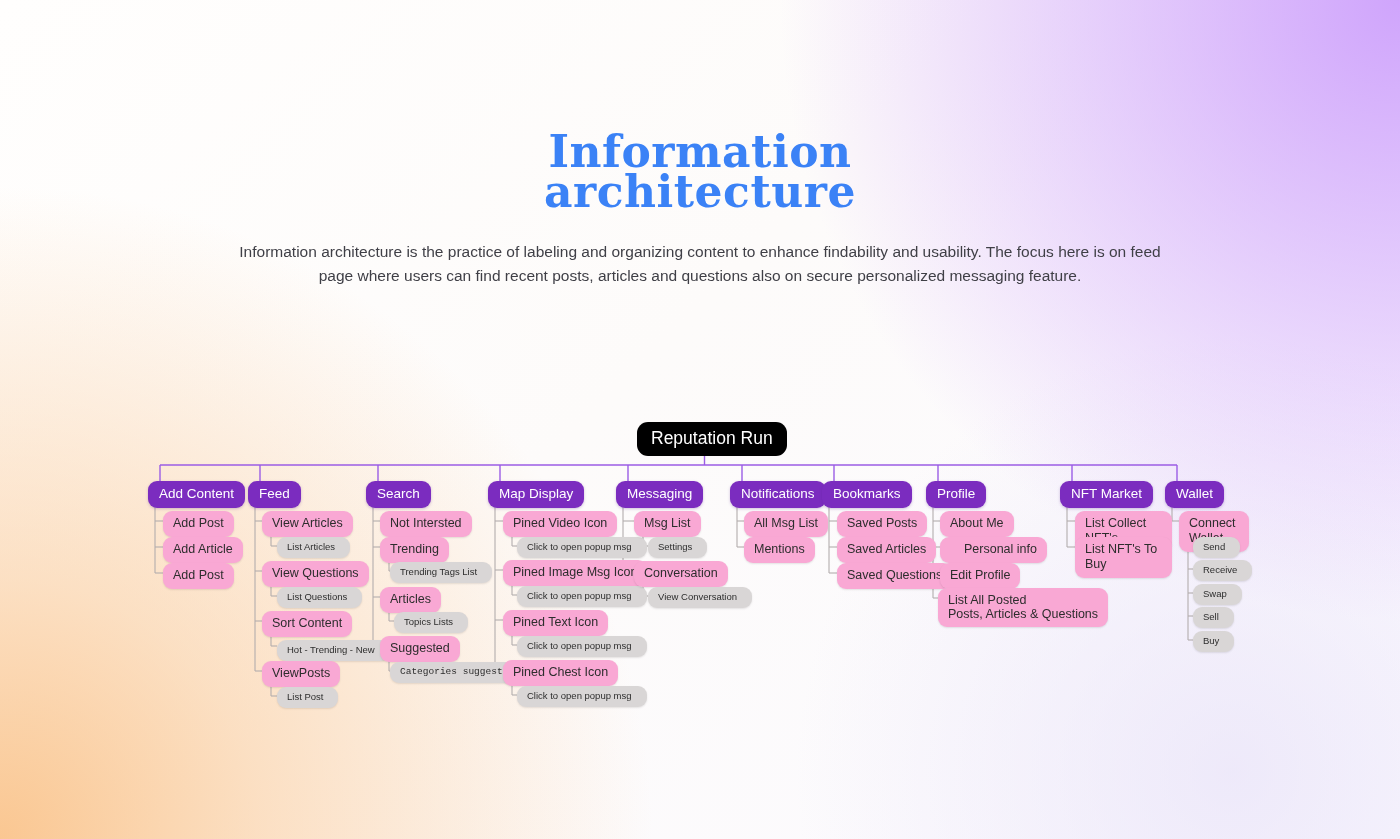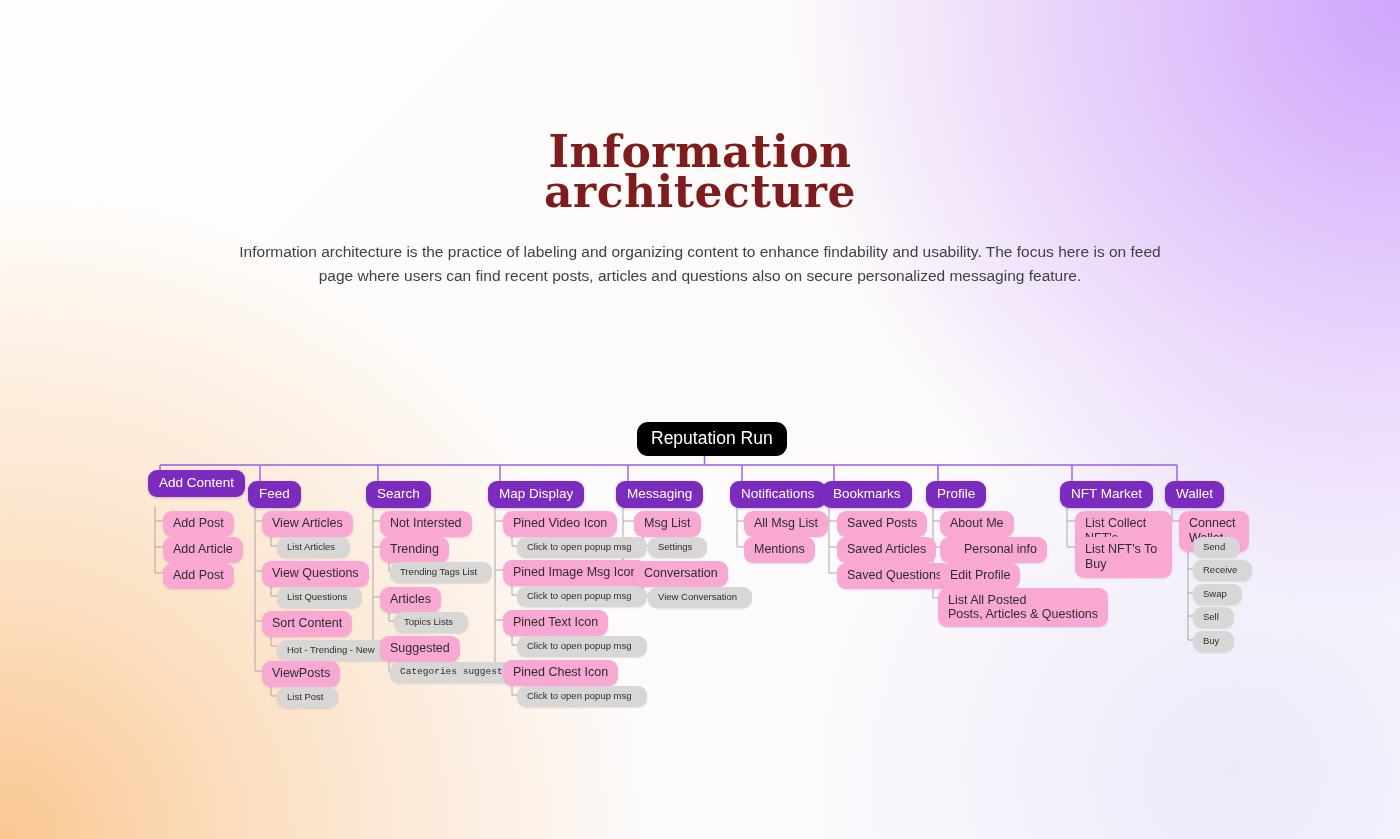--- a/index.html
+++ b/index.html
@@ -23,21 +23,21 @@
 
   
   .title {
     position:absolute; left:0; top:132px; width:1400px;
     text-align:center;
     font-family:"DejaVu Serif", serif;
     font-weight:700;
     font-size:44px;
     line-height:40px;
     letter-spacing:0.5px;
-    color:#7f1d1d;
+    color:#3b82f6;
     white-space:pre-line;
   }
   .subtitle {
     position:absolute; left:220px; top:240px; width:960px;
     text-align:center;
     font-size:15.5px;
     line-height:24px;
     color:#3f3f46;
   }
 
@@ -171,21 +171,21 @@
         <line x1="1172" y1="507" x2="1172" y2="521" stroke="#B3ADAD" stroke-width="1.1"></line>
         <line x1="1172" y1="521" x2="1179" y2="521" stroke="#B3ADAD" stroke-width="1.1"></line>
         <line x1="1188" y1="533" x2="1188" y2="640" stroke="#B3ADAD" stroke-width="1.1"></line>
         <line x1="1188" y1="546" x2="1193" y2="546" stroke="#B3ADAD" stroke-width="1.1"></line>
         <line x1="1188" y1="569" x2="1193" y2="569" stroke="#B3ADAD" stroke-width="1.1"></line>
         <line x1="1188" y1="593" x2="1193" y2="593" stroke="#B3ADAD" stroke-width="1.1"></line>
         <line x1="1188" y1="616" x2="1193" y2="616" stroke="#B3ADAD" stroke-width="1.1"></line>
         <line x1="1188" y1="640" x2="1193" y2="640" stroke="#B3ADAD" stroke-width="1.1"></line>
       </svg>
   <div class="node root" style="left: 637px; top: 422px; min-width: 135px;"><span>Reputation Run</span></div>
-      <div class="node lvl1" style="left: 148px; top: 470px; min-width: 83px; align-items: flex-end;"><span>Add Content</span></div>
+      <div class="node lvl1" style="left: 148px; top: 481px; min-width: 83px; align-items: flex-end;"><span>Add Content</span></div>
       <div class="node lvl2" style="left: 163px; top: 511px; min-width: 52px;"><span>Add Post</span></div>
       <div class="node lvl2" style="left: 163px; top: 537px; min-width: 60px;"><span>Add Article</span></div>
       <div class="node lvl2" style="left: 163px; top: 563px; min-width: 52px;"><span>Add Post</span></div>
       <div class="node lvl1" style="left: 248px; top: 481px; min-width: 34px;"><span>Feed</span></div>
       <div class="node lvl2" style="left: 262px; top: 511px; min-width: 64px;"><span>View Articles</span></div>
       <div class="node lvl3" style="left: 277px; top: 537px; min-width: 52px;"><span>List Articles</span></div>
       <div class="node lvl2" style="left: 262px; top: 561px; min-width: 74px;"><span>View Questions</span></div>
       <div class="node lvl3" style="left: 277px; top: 587px; min-width: 58px;"><span>List Questions</span></div>
       <div class="node lvl2" style="left: 262px; top: 611px; min-width: 62px; text-align: center;"><span>Sort Content</span></div>
       <div class="node lvl3" style="left: 277px; top: 640px; min-width: 82px; justify-content: center;"><span>Hot - Trending - New</span></div>

